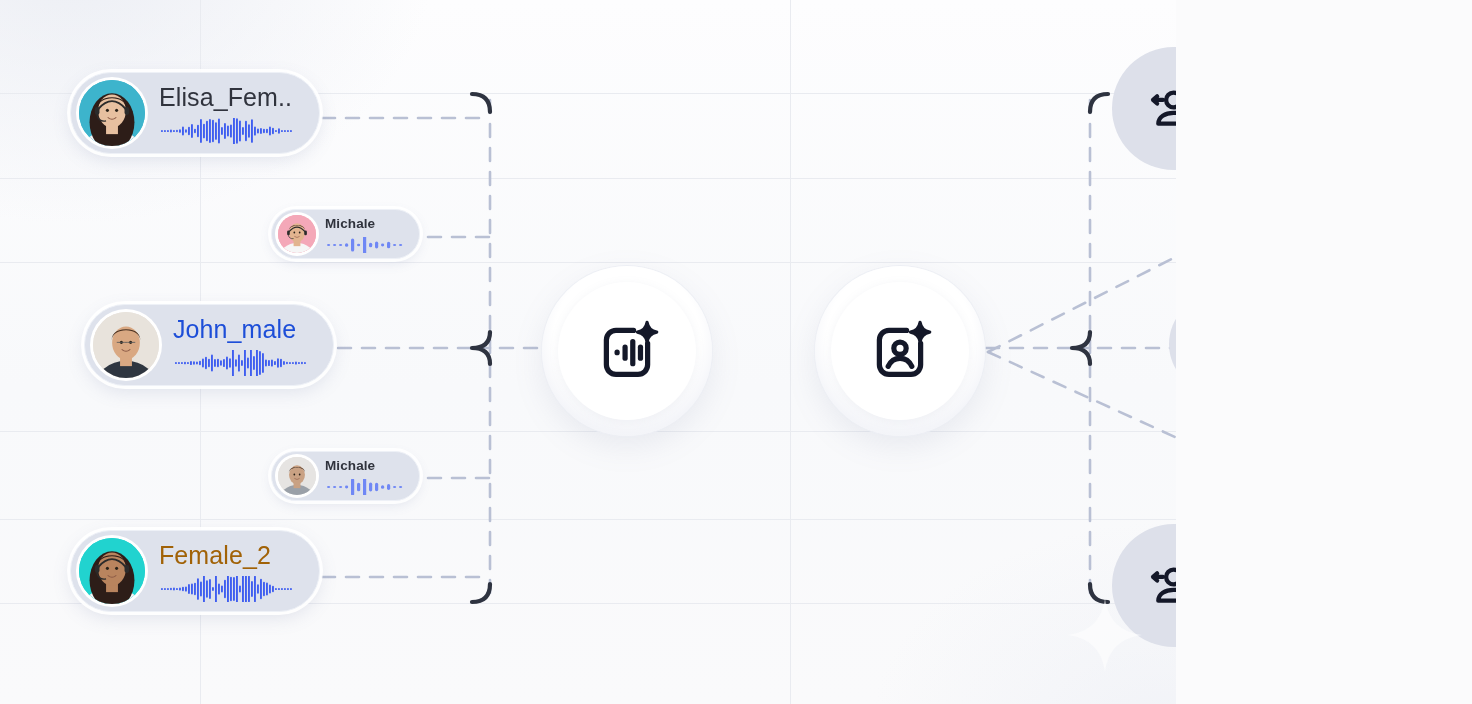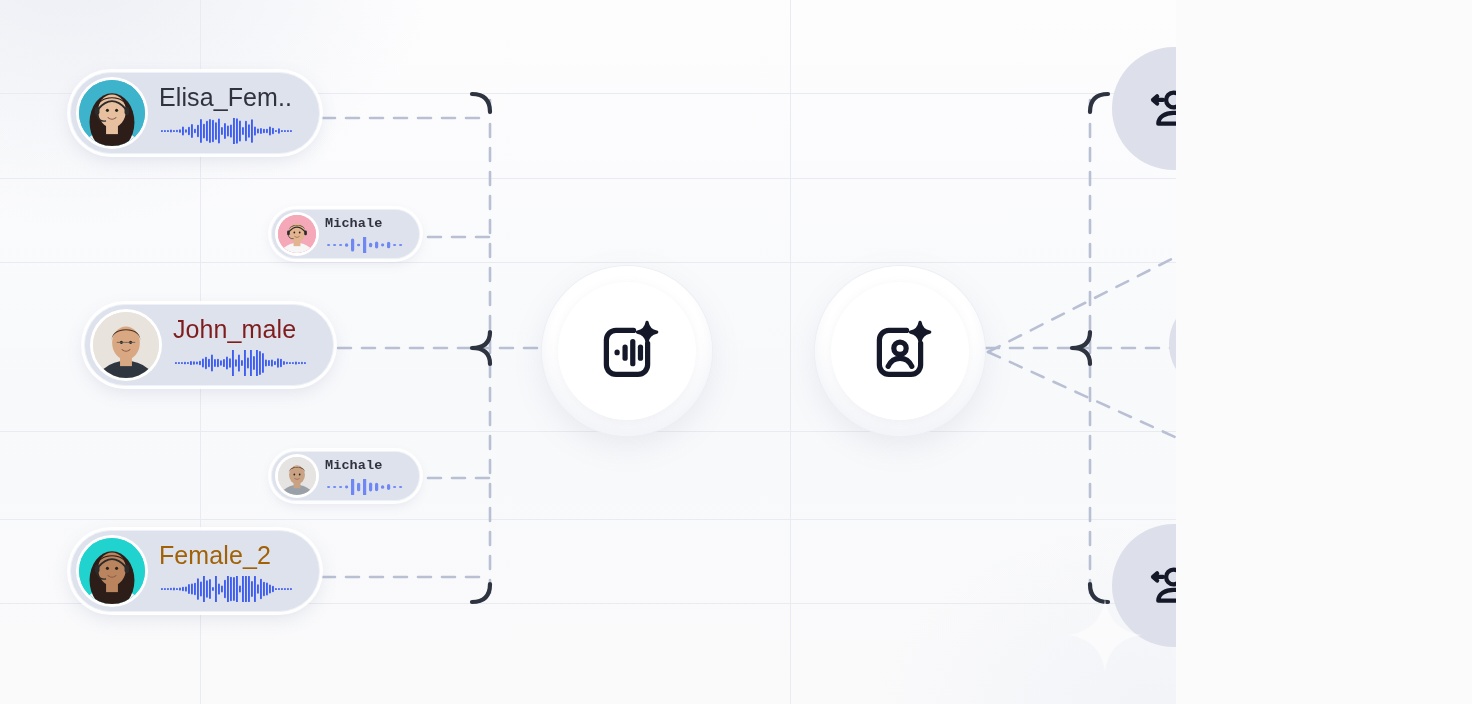--- a/index.html
+++ b/index.html
@@ -34,21 +34,21 @@
   .voice-card.lg{padding:7px 26px 7px 8px;gap:14px;border-radius:60px;}
   .voice-card.sm{padding:5px 16px 5px 6px;gap:9px;border-radius:40px;
     background:#e3e6ef;box-shadow:0 0 0 3px rgba(255,255,255,.9),0 4px 12px rgba(104,117,160,.15);}
   .avatar{border-radius:50%;overflow:hidden;flex:none;position:relative;
     box-shadow:0 0 0 3px #fff;}
   .voice-card.lg .avatar{width:66px;height:66px;}
   .voice-card.sm .avatar{width:38px;height:38px;}
   .av-inner{position:absolute;inset:0;}
   .card-body{display:flex;flex-direction:column;justify-content:center;}
   .voice-card.lg .card-body{gap:6px;}
-  .voice-card.sm .card-body{gap:6px;font-family:Liberation Mono, monospace;}
+  .voice-card.sm .card-body{gap:6px;}
   .card-name{color:#30333d;letter-spacing:.1px;white-space:nowrap;}
   .voice-card.lg .card-name{font-size:25px;font-weight:400;}
   .voice-card.sm .card-name{font-size:13.5px;font-weight:700;color:#3a3e49;}
   .wave{display:block;}
 
   
   .proc-node{position:absolute;width:170px;height:170px;border-radius:50%;
     background:radial-gradient(circle at 50% 42%,#ffffff 56%,#f4f5f9 72%,#eef0f5 100%);
     box-shadow:0 0 0 1px rgba(236,238,244,.9),0 10px 30px rgba(120,130,165,.13);
     display:flex;align-items:center;justify-content:center;}
@@ -231,21 +231,21 @@
             <rect x="41" y="62" width="18" height="20" fill="#d9a882"></rect>
             <ellipse cx="50" cy="47" rx="21" ry="25" fill="#d9a882"></ellipse>
             <path d="M28 44 C28 22 72 22 72 44 C72 34 66 26 50 26 C34 26 28 34 28 44 Z" fill="#4a3222"></path>
             <ellipse cx="43" cy="46" rx="2.3" ry="2.6" fill="#2a2219"></ellipse>
             <ellipse cx="57" cy="46" rx="2.3" ry="2.6" fill="#2a2219"></ellipse>
             <path d="M44 57 Q50 62 56 57" stroke="#8c5a46" stroke-width="1.6" fill="none" stroke-linecap="round"></path>
             <path d="M36 46 h12 M52 46 h12 M48 46 h4" stroke="#5a5a5a" stroke-width="1.3" fill="none"></path>
           </svg>
         </div>
         <div class="card-body">
-          <div class="card-name" style="color: #7f1d1d;">John_male</div>
+          <div class="card-name" style="color: #1d4ed8;">John_male</div>
           <svg width="134" height="26" viewBox="0 0 134 26" class="wave">
             <rect x="2" y="11.9" width="1.9" height="2.2" rx="0.95" fill="#3f5ef0"></rect>
             <rect x="5" y="11.9" width="1.9" height="2.2" rx="0.95" fill="#3f5ef0"></rect>
             <rect x="8" y="11.9" width="1.9" height="2.2" rx="0.95" fill="#3f5ef0"></rect>
             <rect x="11" y="11.62942201571639" width="1.9" height="2.74115596856722" rx="0.95" fill="#3f5ef0"></rect>
             <rect x="14" y="11.9" width="1.9" height="2.2" rx="0.95" fill="#3f5ef0"></rect>
             <rect x="17" y="10.918068648254476" width="1.9" height="4.163862703491047" rx="0.95" fill="#3f5ef0"></rect>
             <rect x="20" y="11.275831277121386" width="1.9" height="3.448337445757228" rx="0.95" fill="#3f5ef0"></rect>
             <rect x="23" y="11.607469353192762" width="1.9" height="2.7850612936144747" rx="0.95" fill="#3f5ef0"></rect>
             <rect x="26" y="10.83317713222722" width="1.9" height="4.333645735545561" rx="0.95" fill="#3f5ef0"></rect>

